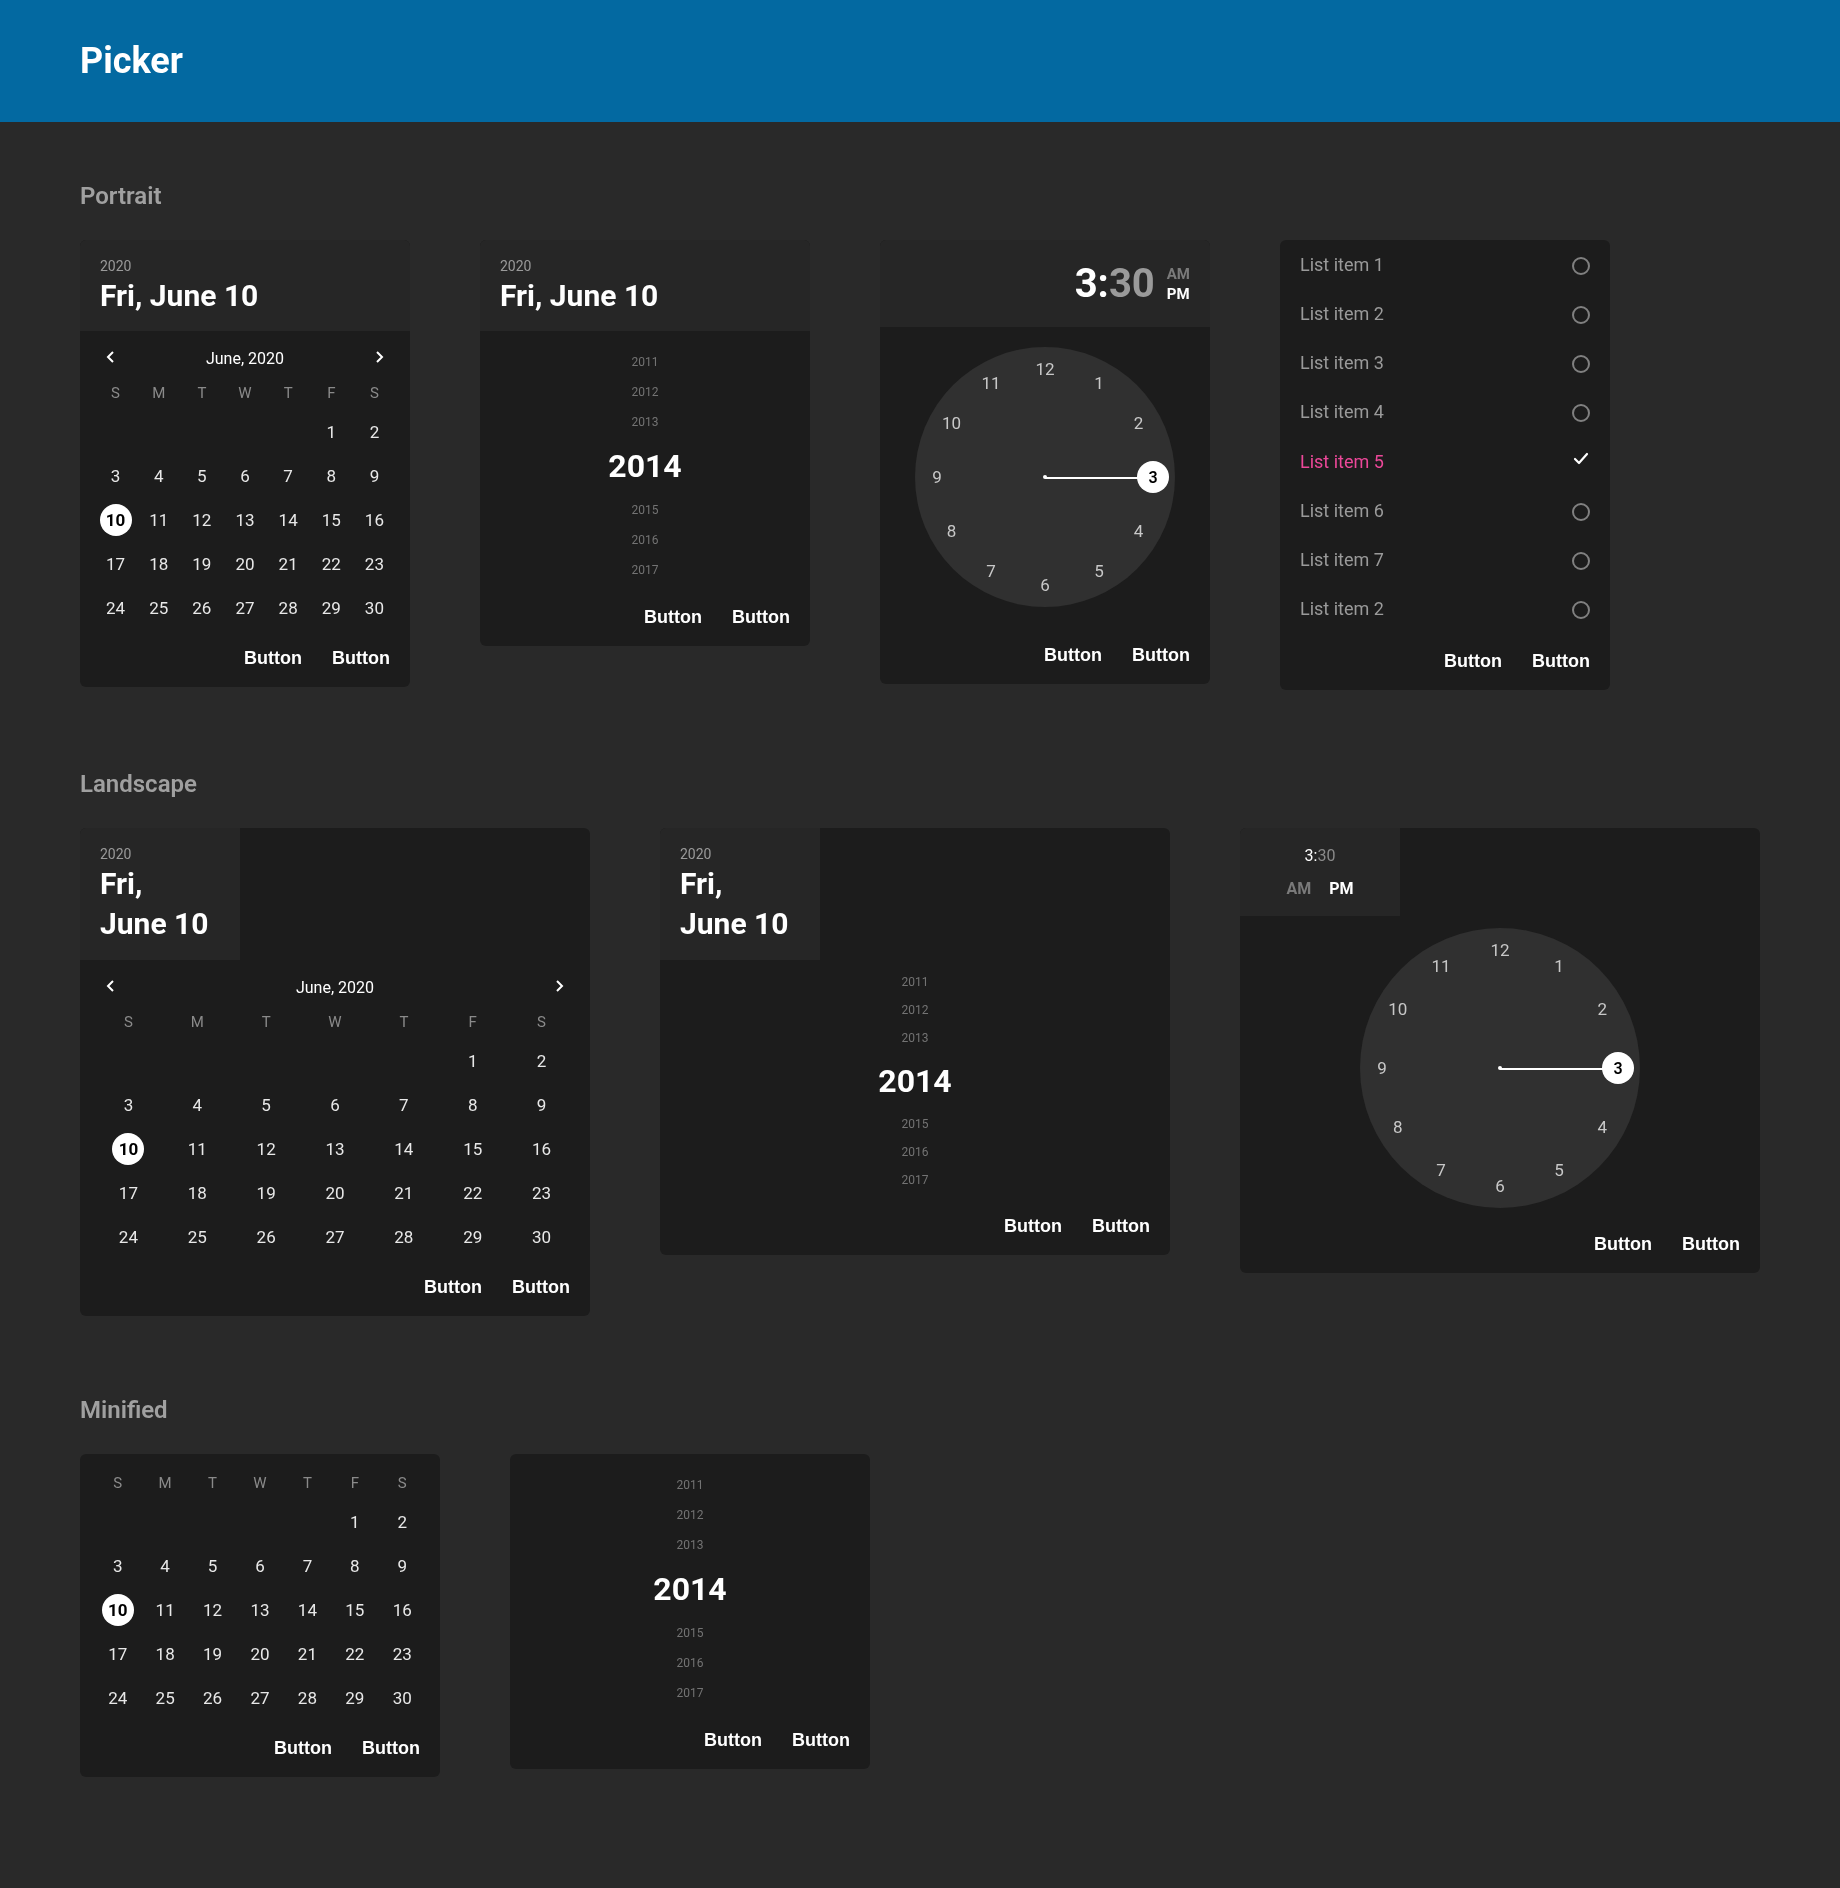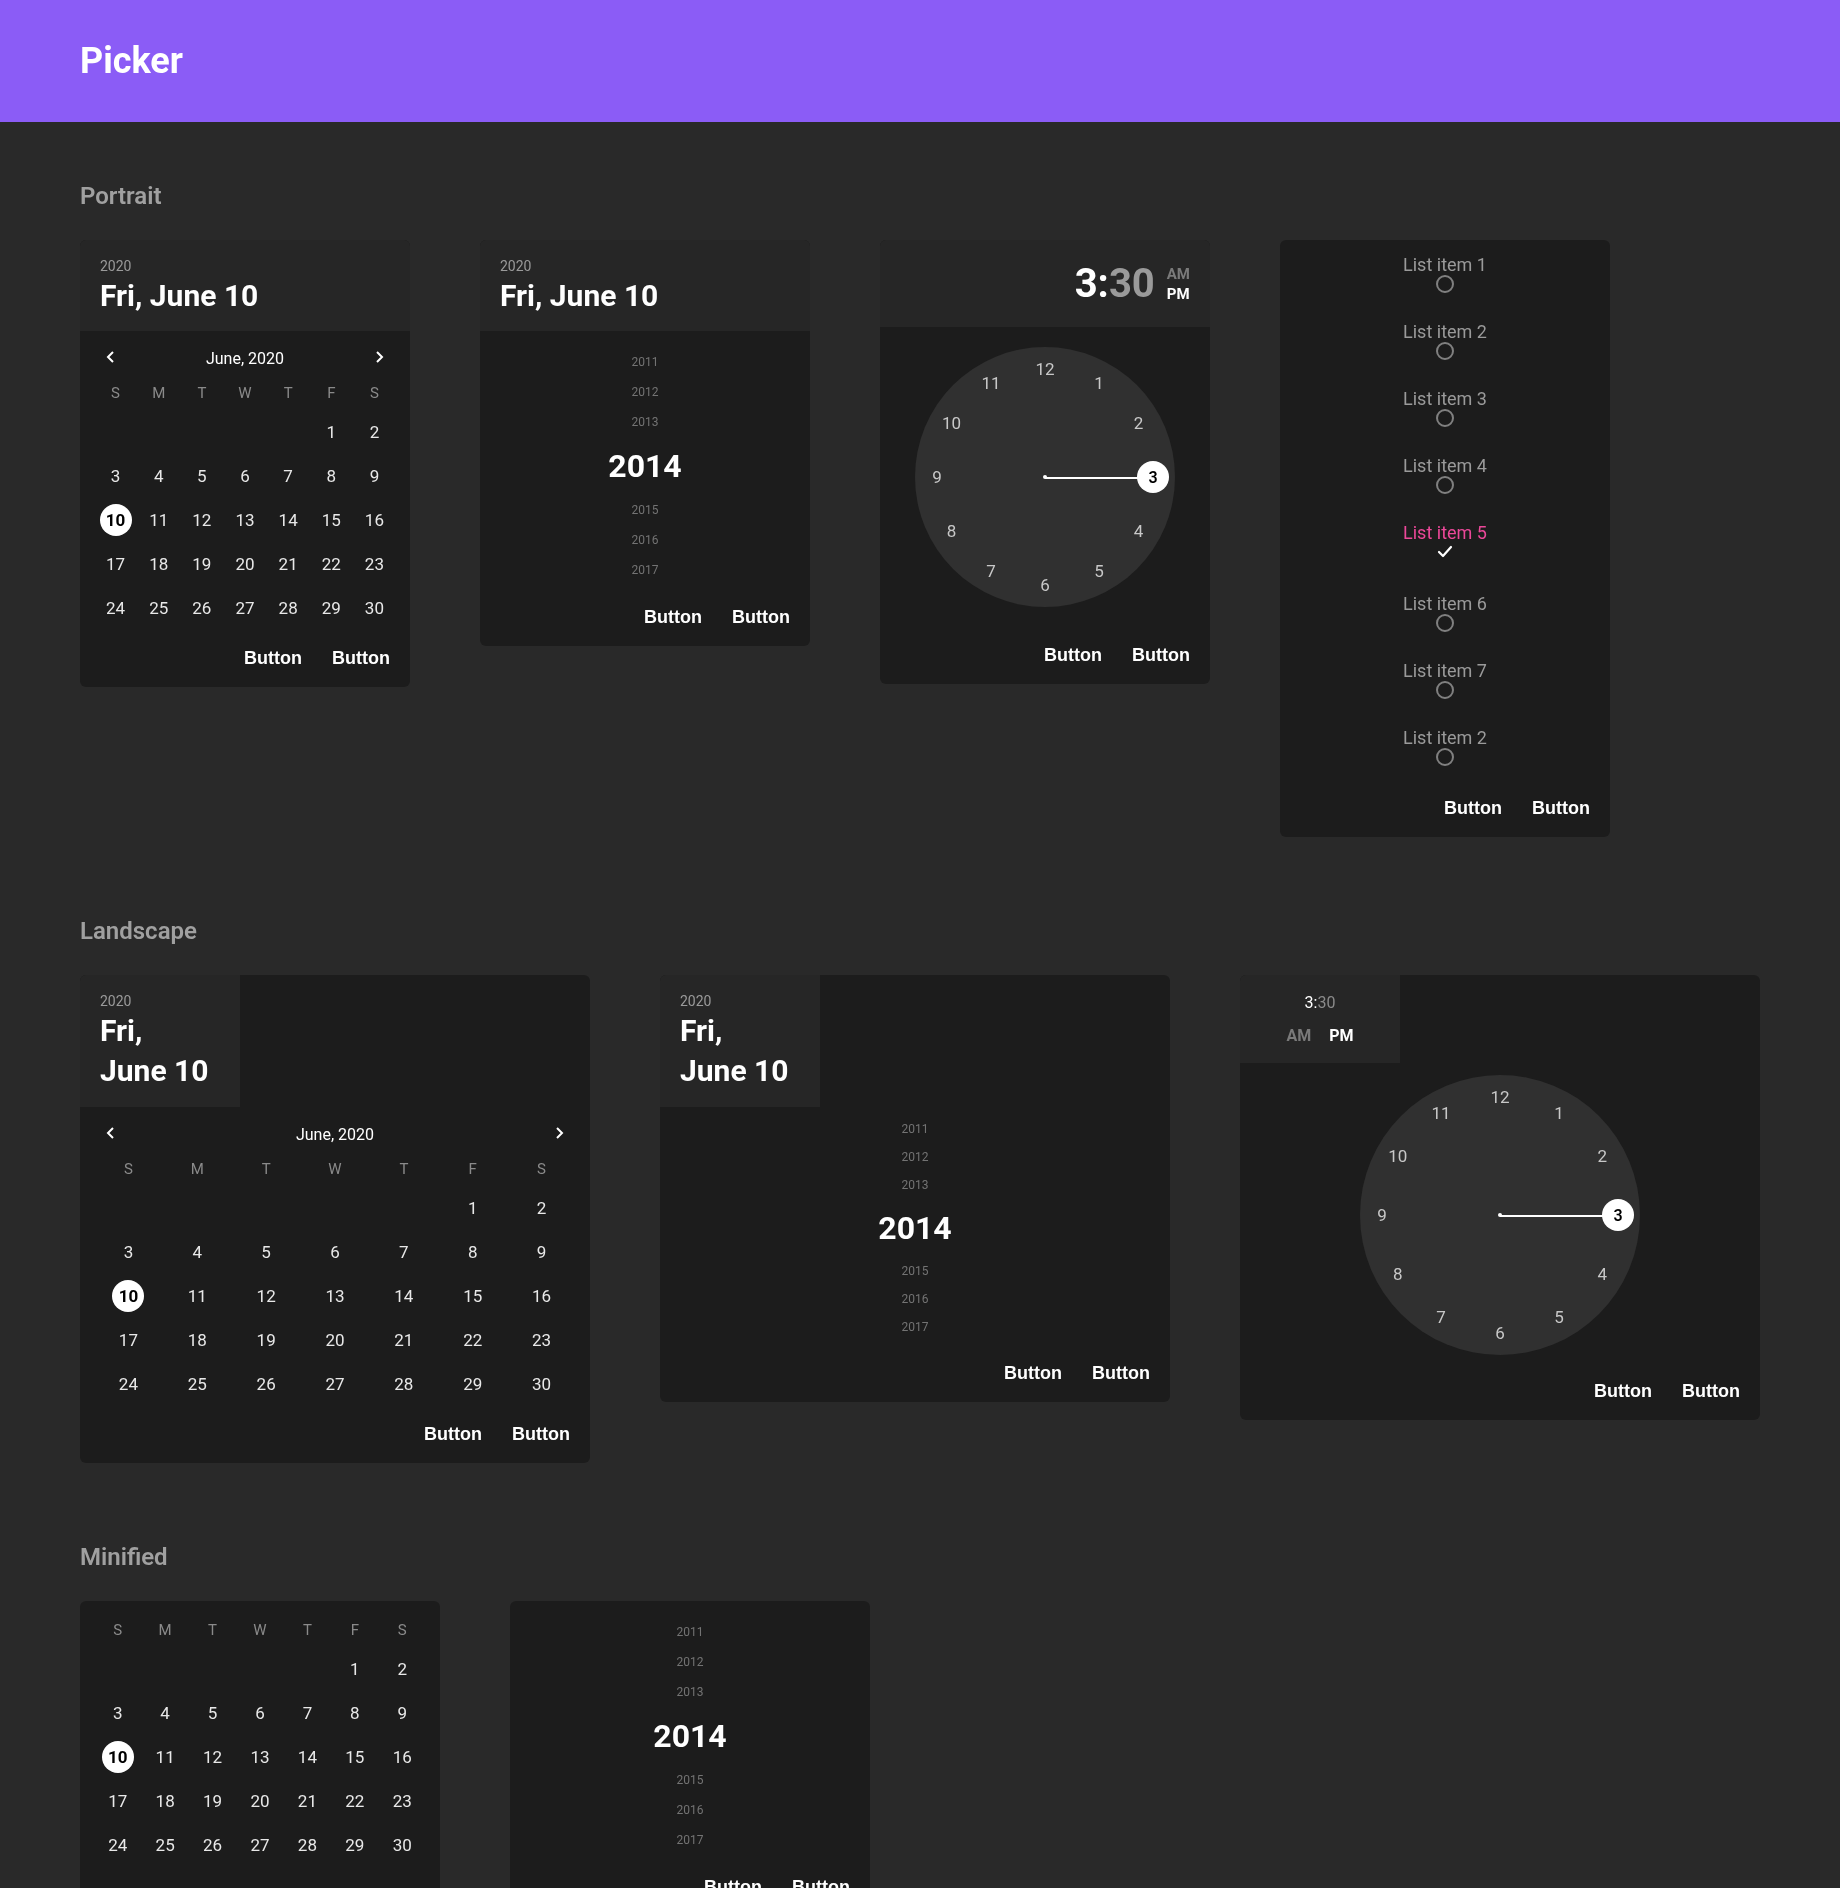--- a/index.html
+++ b/index.html
@@ -2,21 +2,21 @@
 <html><head>
 <meta charset="utf-8">
 <style>
 * { margin: 0; padding: 0; box-sizing: border-box; }
 body {
   background: #292929;
   font-family: -apple-system, BlinkMacSystemFont, "Segoe UI", Roboto, Helvetica, Arial, sans-serif;
   width: 1840px;
 }
 .header {
-  background: #8b5cf6;
+  background: #0369a1;
   padding: 40px 80px;
 }
 .header h1 {
   color: #fff;
   font-size: 36px;
   font-weight: 700;
 }
 .content {
   padding: 60px 80px;
 }
@@ -225,25 +225,24 @@
   position: absolute;
   color: #c8c8c8;
   font-size: 17px;
   transform: translate(-50%, -50%);
 }
 
 .list-picker { width: 330px; }
 .list-items { display: flex; flex-direction: column; }
 .list-row {
   display: flex;
-  align-items: center;
+  align-items: flex-end;
   justify-content: space-between;
   padding: 14px 20px;
   cursor: pointer;
-  flex-direction: column;
 }
 .list-label {
   font-size: 18px;
   color: #9a9a9a;
 }
 .list-row.selected .list-label {
   color: #ec4899;
   font-weight: 400;
 }
 .radio-icon {

